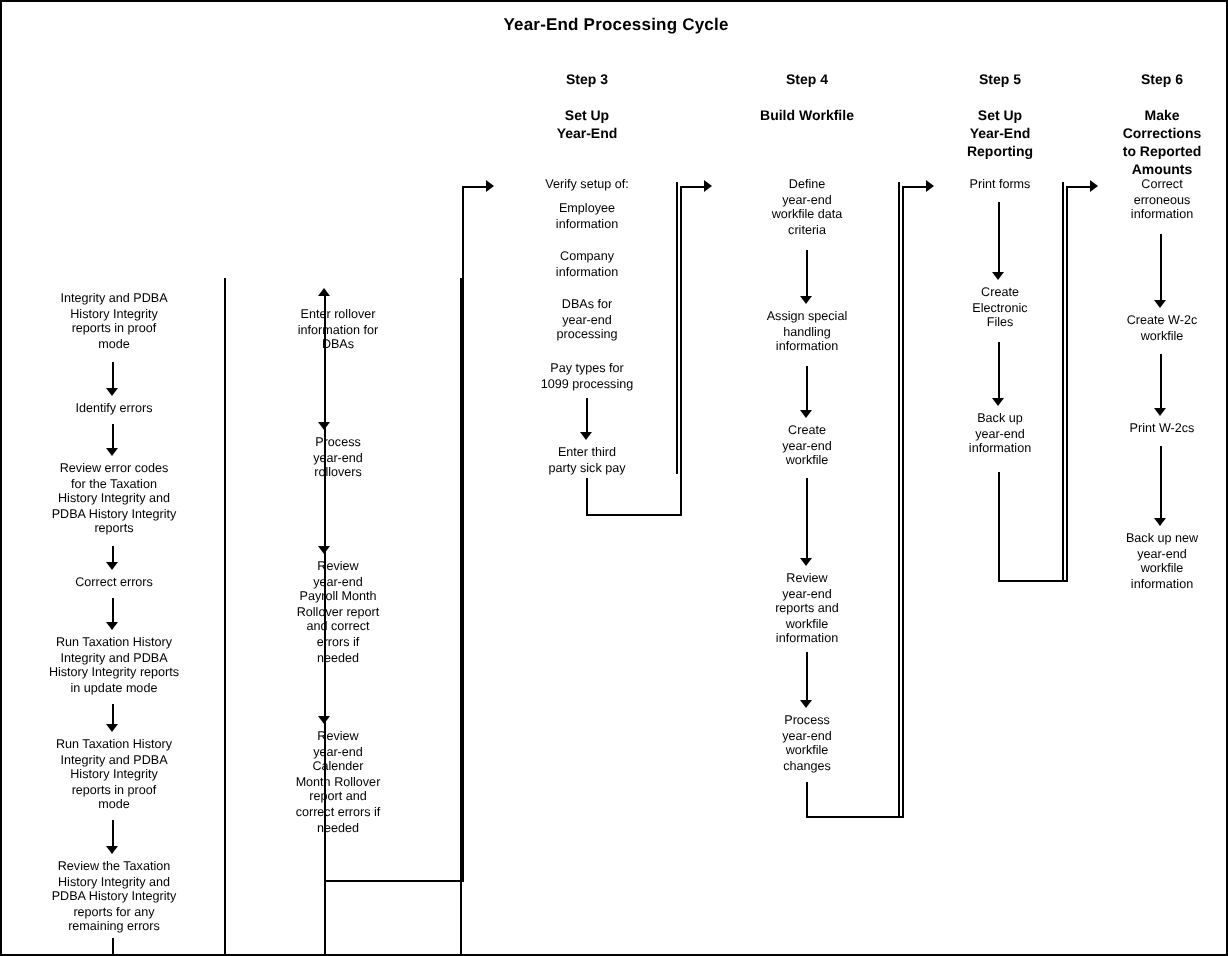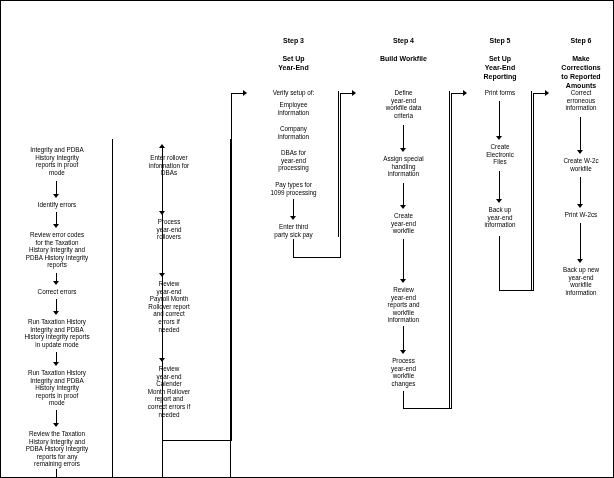--- a/index.html
+++ b/index.html
@@ -78,20 +78,21 @@
     border-top:3px solid transparent;
     border-bottom:3px solid transparent;
     border-left:4px solid #000000;
   }
 </style>
 </head>
 <body>
 
 <div id="page">
 
+  <div class="title">Year-End Processing Cycle</div>
 
   <div class="vsep" style="left:111px;  top:138px; height:340px;"></div>
   <div class="vsep" style="left:229px;  top:138px; height:340px;"></div>
   <div class="vsep" style="left:337px;  top:90px;  height:146px;"></div>
   <div class="vsep" style="left:448px;  top:90px;  height:318px;"></div>
   <div class="vsep" style="left:530px;  top:90px;  height:200px;"></div>
 
   <div class="col" style="left:0px; top:0px; width:111px; height:478px;">
 
     <div class="node" style="left:4px; top:145px; width:104px;">Integrity and PDBA

